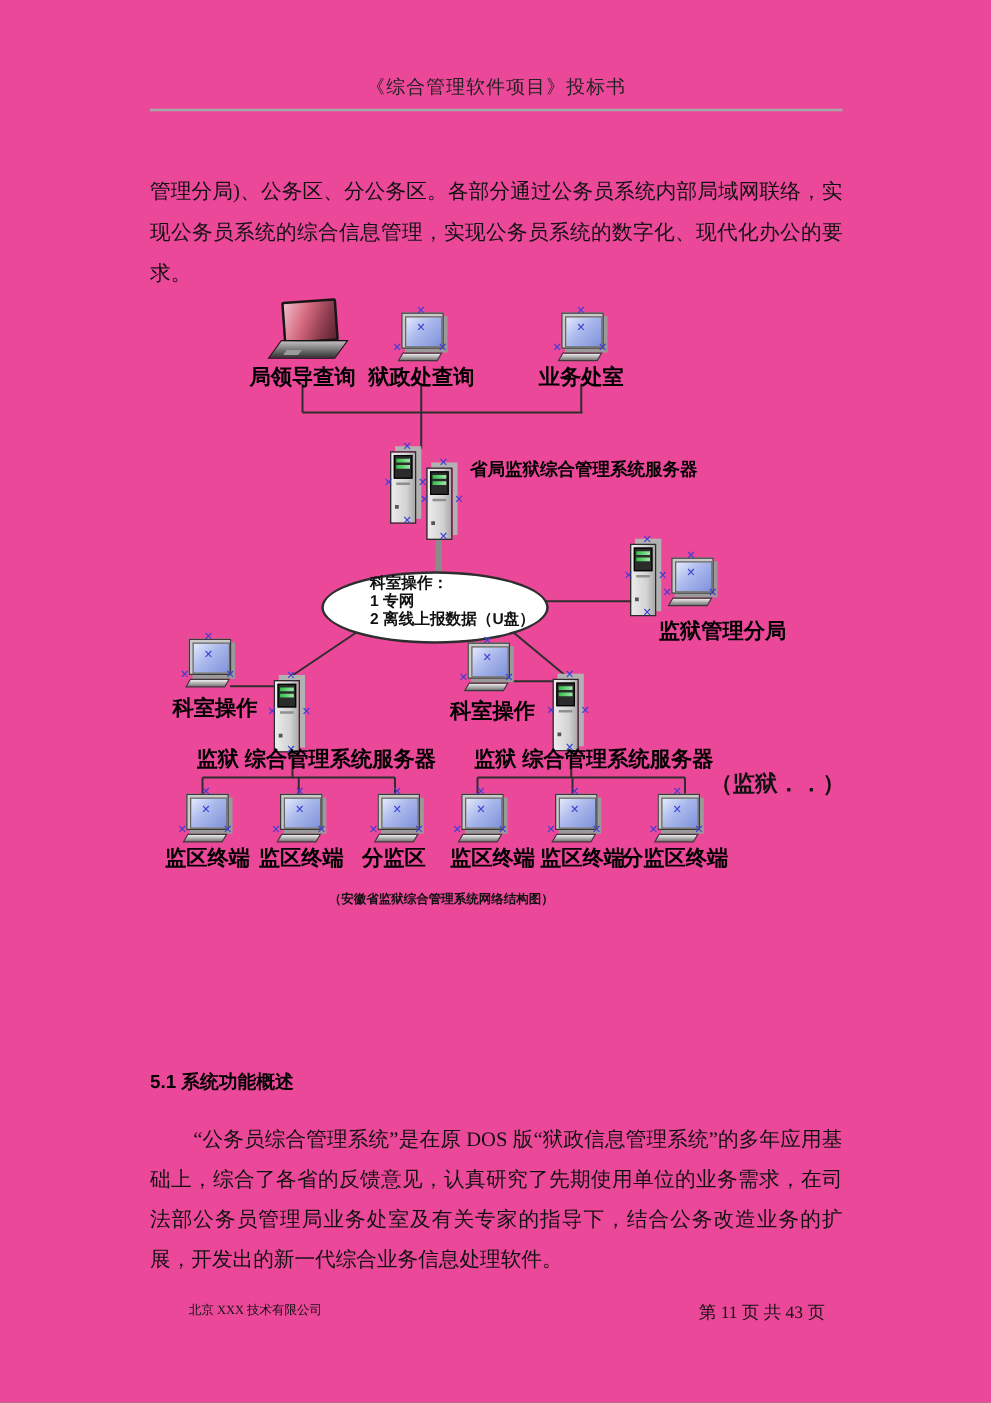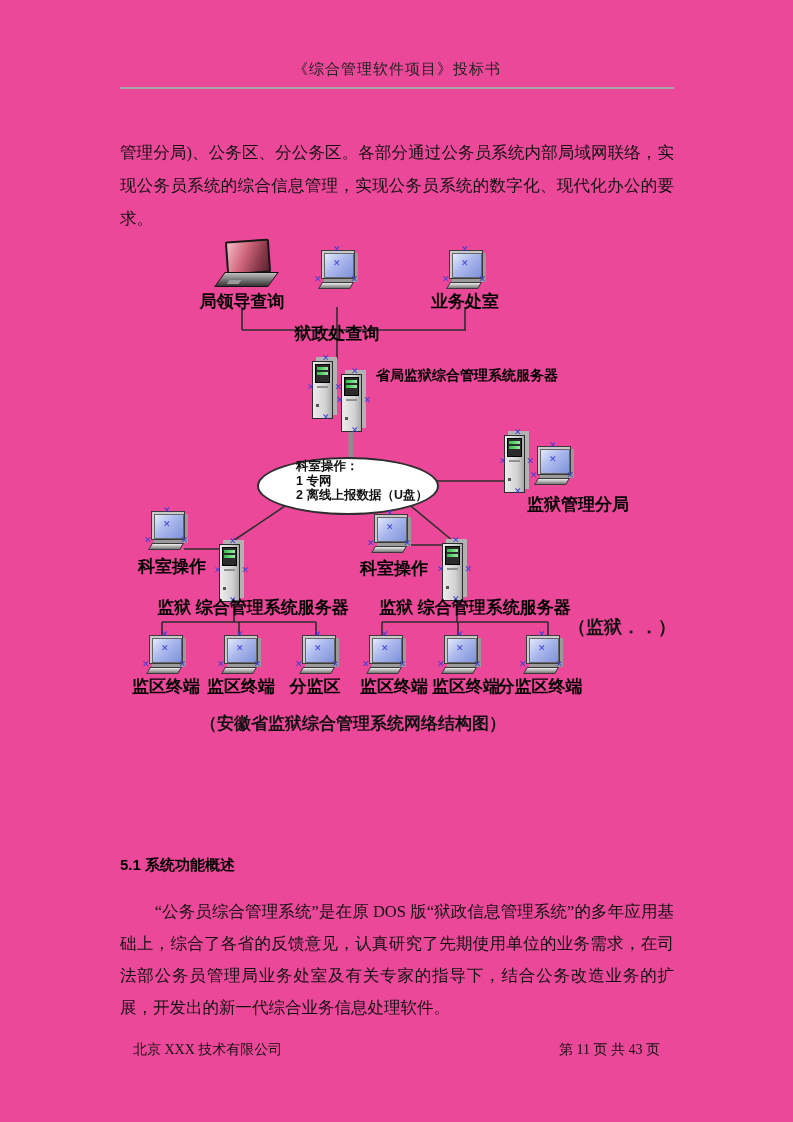--- a/index.html
+++ b/index.html
@@ -15,32 +15,32 @@
   .para{position:absolute;left:120px;width:554px;font-size:16.5px;line-height:33px;
     text-align:justify;color:#111;}
   .p1{top:112px;margin-top:24px;}
   .p2{top:896px;line-height:32px;text-indent:2.1em;}
   
   .h1{position:absolute;left:120px;top:784px;font-family:"Liberation Sans","DejaVu Sans",sans-serif;
     font-weight:bold;font-size:22px;color:#000;}
   .h2{position:absolute;left:120px;top:856px;font-family:"Liberation Sans","DejaVu Sans",sans-serif;
     font-weight:bold;font-size:15px;color:#000;}
   
-  .ftr-l{position:absolute;left:133px;top:1041px;font-size:14px;}
+  .ftr-l{position:absolute;left:151px;top:1041px;font-size:10px;}
   .ftr-r{position:absolute;right:133px;top:1041px;font-size:14px;}
   
   svg.wires{position:absolute;left:0;top:0;z-index:1;}
   svg.wires line{stroke:#2e2e2e;stroke-width:1.6;}
   svg.wires line.thick{stroke:#8c8c8c;stroke-width:5;}
   .dlbl{position:absolute;z-index:4;text-align:center;
     font-family:"Liberation Sans","DejaVu Sans",sans-serif;font-weight:bold;
     font-size:17px;color:#000;white-space:nowrap;}
   .dlbl.big{font-size:14px;text-align:left;}
   .cap{position:absolute;left:188px;top:712px;width:330px;text-align:center;z-index:4;
-    font-family:"Liberation Sans","DejaVu Sans",sans-serif;font-weight:bold;font-size:17px;}
+    font-family:"Liberation Sans","DejaVu Sans",sans-serif;font-weight:bold;font-size:10px;}
   .note{position:absolute;left:568px;top:615px;z-index:4;
     font-family:"Liberation Sans","DejaVu Sans",sans-serif;font-weight:bold;font-size:18px;}
   
   .ellipse{position:absolute;left:257px;top:457px;width:178px;height:54px;z-index:2;
     background:#fff;border:2px solid #2e2e2e;border-radius:50%;}
   .elltxt{position:absolute;left:296px;top:459px;z-index:3;
     font-family:"Liberation Sans","DejaVu Sans",sans-serif;font-weight:bold;
     font-size:12.5px;line-height:14.5px;white-space:nowrap;}
   
   .xm{position:absolute;color:#3d3dd6;font-size:9px;font-weight:bold;line-height:1;z-index:5;
@@ -125,21 +125,21 @@
     <div class="pc" style="left:319px;top:250px;">
       <i class="xm xt"></i>
         <i class="xm xl"></i>
         <i class="xm xr"></i>
         <i class="xm xc"></i>
       <div class="mon">
           <div class="scr"></div>
         </div>
         <div class="kb"></div>
     </div>
-    <div class="dlbl" style="left:277px;top:290px;width:120px;margin-top:32px;">狱政处查询</div>
+    <div class="dlbl" style="left:277px;top:290px;width:120px;">狱政处查询</div>
 
     <div class="pc" style="left:447px;top:250px;">
       <i class="xm xt"></i>
         <i class="xm xl"></i>
         <i class="xm xr"></i>
         <i class="xm xc"></i>
       <div class="mon">
           <div class="scr"></div>
         </div>
         <div class="kb"></div>

